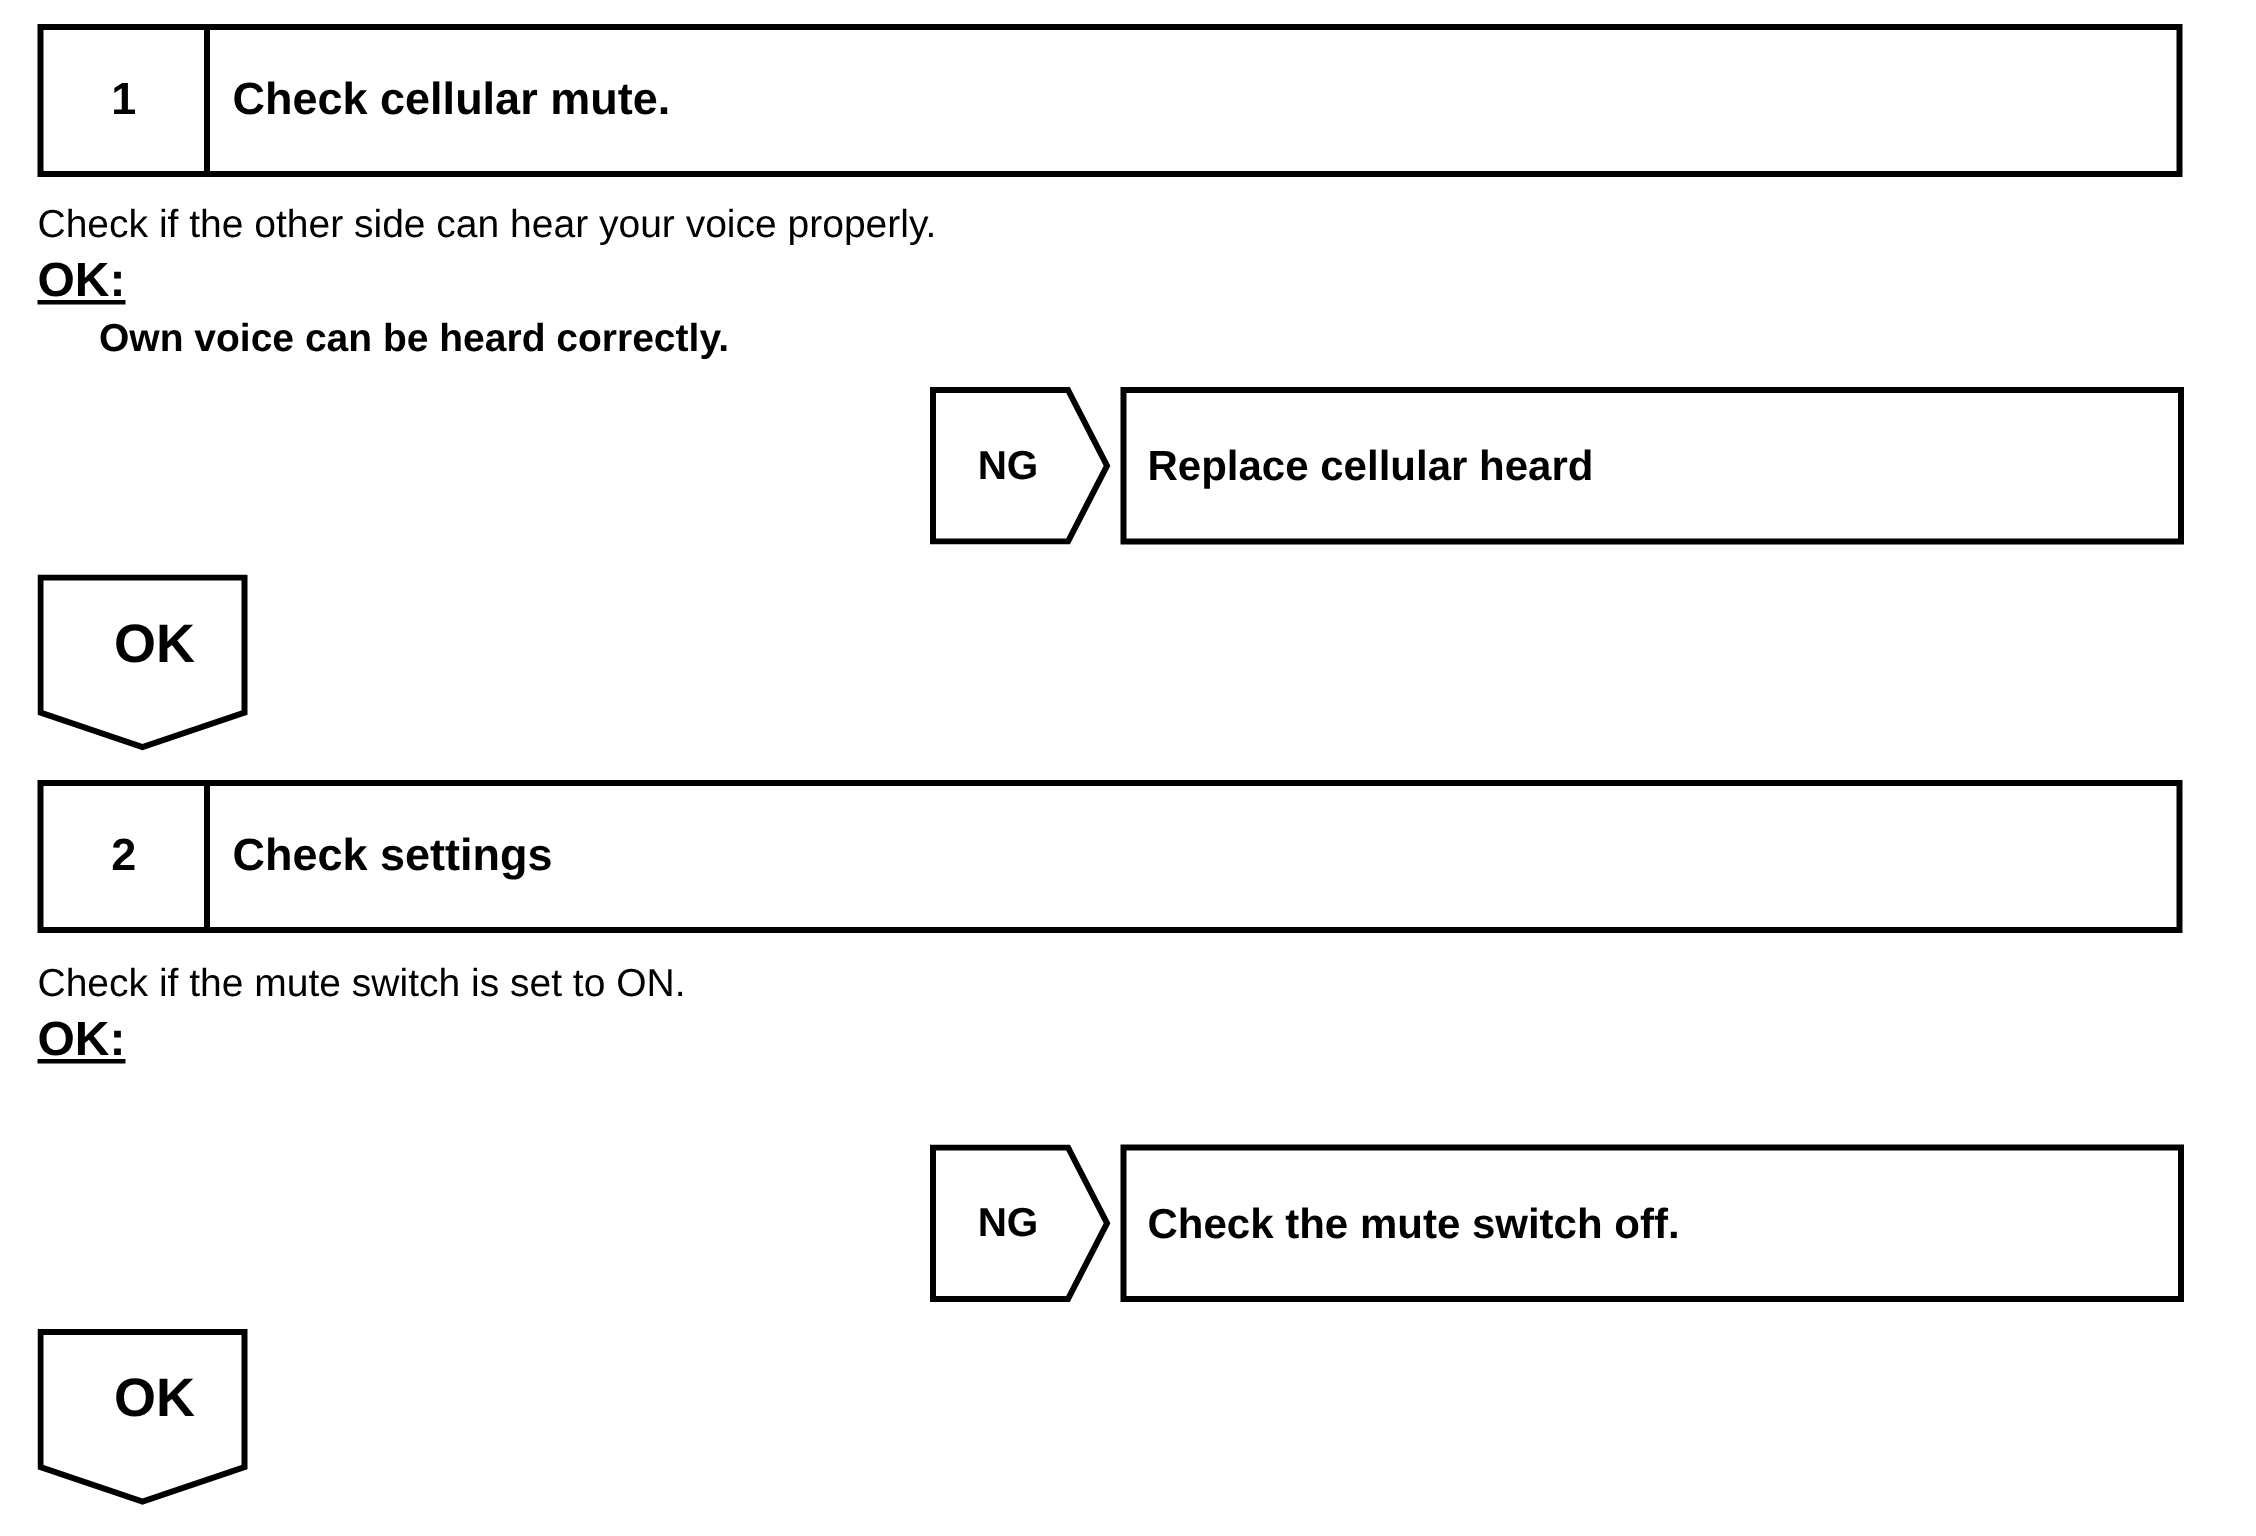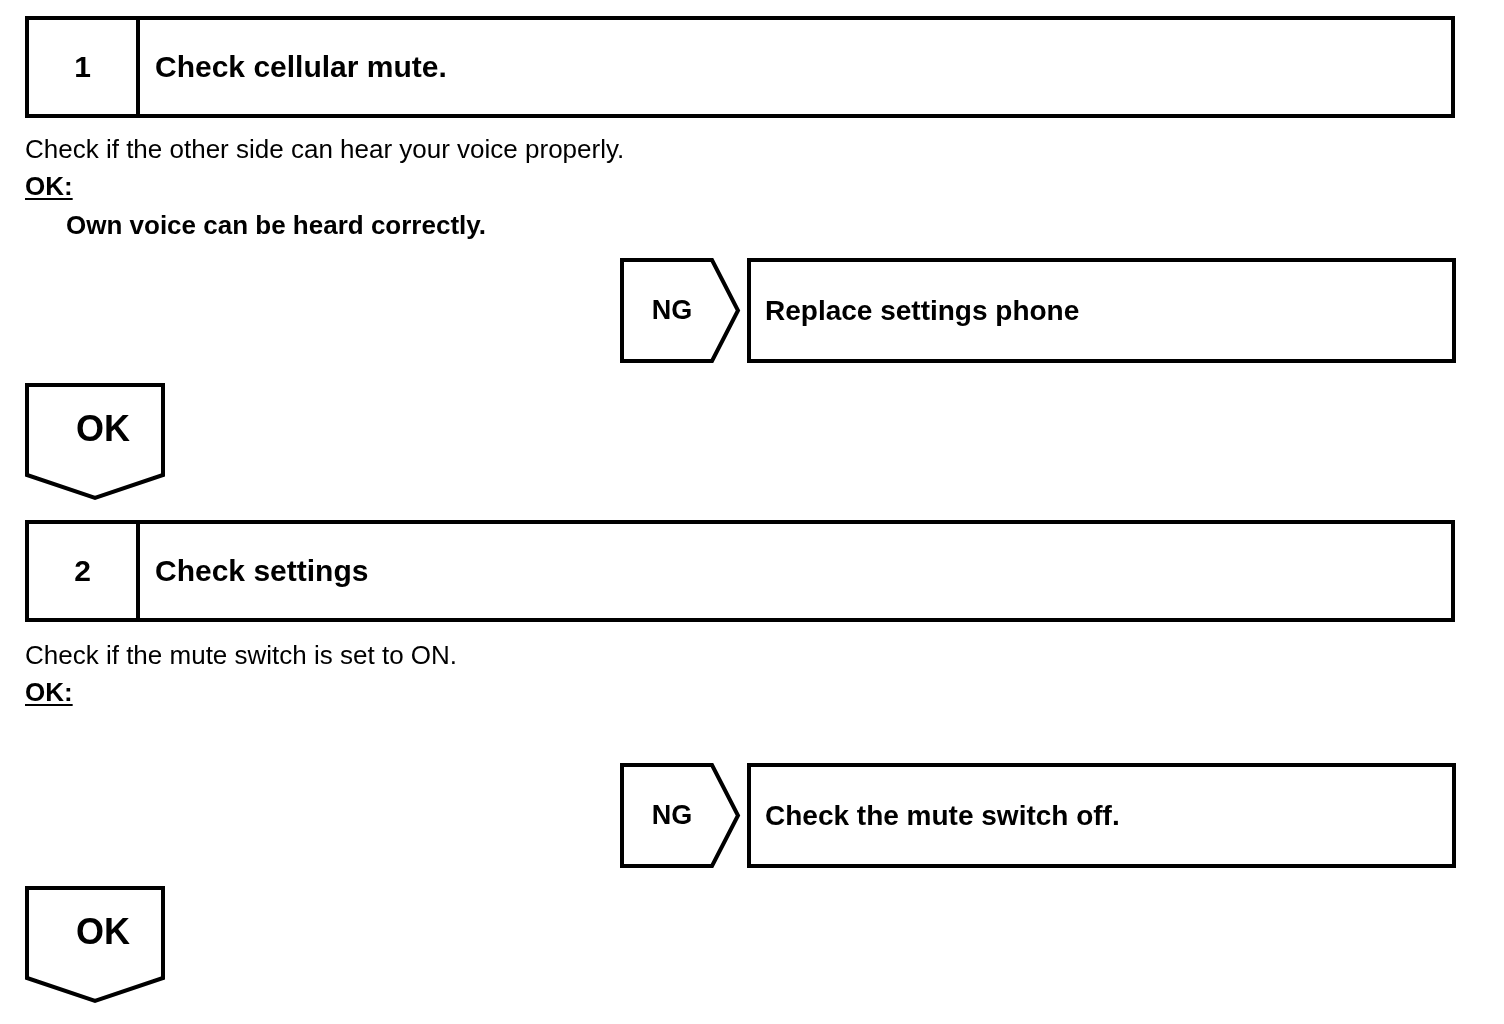--- a/index.html
+++ b/index.html
@@ -56,21 +56,21 @@
     position: absolute;
     left: 25px;
   }
   .body-line {
     font-size: 26px;
     font-weight: normal;
     line-height: 34px;
     white-space: nowrap;
   }
   .ok-label {
-    font-size: 26px;
+    font-size: 32px;
     font-weight: bold;
     line-height: 40px;
     text-decoration: underline;
     text-underline-offset: 3px;
     display: inline-block;
   }
   .ok-cond {
     font-size: 26px;
     font-weight: bold;
     line-height: 38px;
@@ -157,21 +157,21 @@
     <div class="ok-cond">Own voice can be heard correctly.</div>
   </div>
 
   <div class="ng-row" style="left:620px; top:258px; width:836px; height:105px;">
     <div class="ng-tag">
       <svg width="122" height="105" viewBox="0 0 122 105" xmlns="http://www.w3.org/2000/svg" aria-hidden="true">
         <path d="M 2,2 L 92,2 L 118,52.5 L 92,103 L 2,103 Z" fill="#ffffff" stroke="#000000" stroke-width="4" stroke-linejoin="miter"></path>
       </svg>
       <div class="ng-text">NG</div>
     </div>
-    <div class="result-box" style="width:709px;">Replace settings phone</div>
+    <div class="result-box" style="width:709px;">Replace cellular heard</div>
   </div>
 
   <div class="ok-flag" style="left:25px; top:383px;">
     <svg width="142" height="118" viewBox="0 0 142 118" xmlns="http://www.w3.org/2000/svg" aria-hidden="true">
       <path d="M 2,2 L 138,2 L 138,92 L 70,115 L 2,92 Z" fill="#ffffff" stroke="#000000" stroke-width="4" stroke-linejoin="miter"></path>
     </svg>
     <div class="ok-text">OK</div>
   </div>
 
   <div class="step-box" style="left:25px; top:520px; width:1430px; height:102px;">

